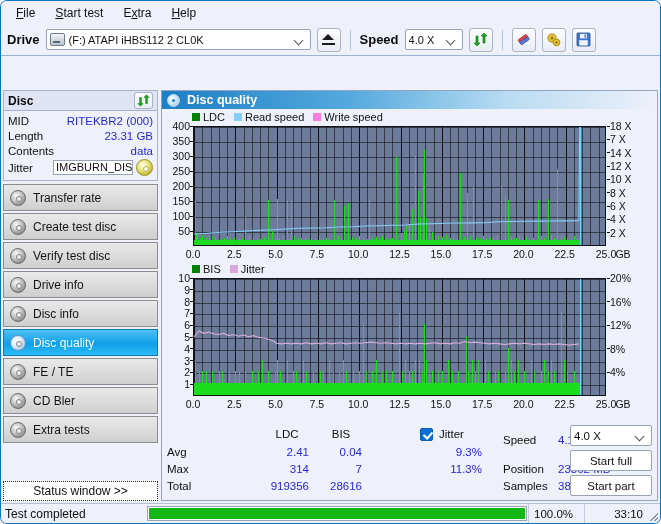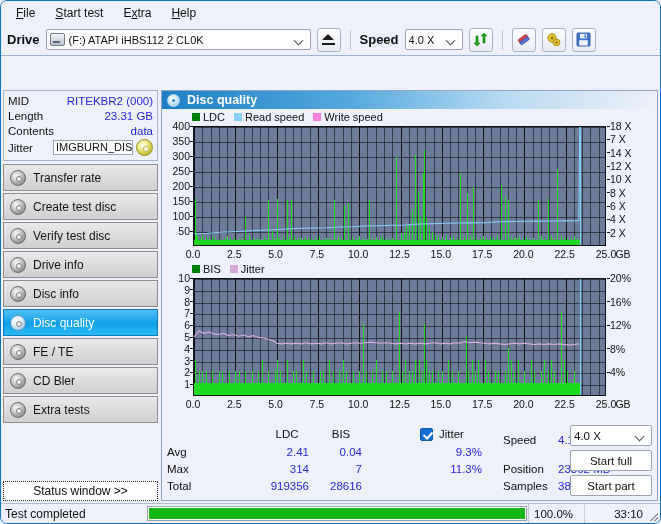--- a/index.html
+++ b/index.html
@@ -360,20 +360,29 @@
         <rect x="4" y="1.8" width="7" height="4.6" fill="#eef3fb"></rect>
         <rect x="8.4" y="2.4" width="1.8" height="3.4" fill="#5a86cf"></rect>
         <rect x="3.2" y="8.2" width="8.6" height="5.3" fill="#eef3fb"></rect>
       </svg>
     </div>
   </div>
 
   <div id="body">
 
     <div id="sidebar">
+      <div class="panel-head">
+        <span class="ph-title">Disc</span>
+        <span class="ph-btn">
+          <svg width="13" height="13" viewBox="0 0 15 15">
+            <path d="M3 4 L3 11 L1 11 L4 14 L7 11 L5 11 L5 4 Z" fill="#1aa51a" stroke="#0c7a0c" stroke-width=".6"></path>
+            <path d="M12 11 L12 4 L14 4 L11 1 L8 4 L10 4 L10 11 Z" fill="#1aa51a" stroke="#0c7a0c" stroke-width=".6"></path>
+          </svg>
+        </span>
+      </div>
 
       <div id="disc-panel">
         <div class="drow">
           <span class="k">MID</span>
           <span class="v">RITEKBR2 (000)</span>
         </div>
         <div class="drow">
           <span class="k">Length</span>
           <span class="v">23.31 GB</span>
         </div>

